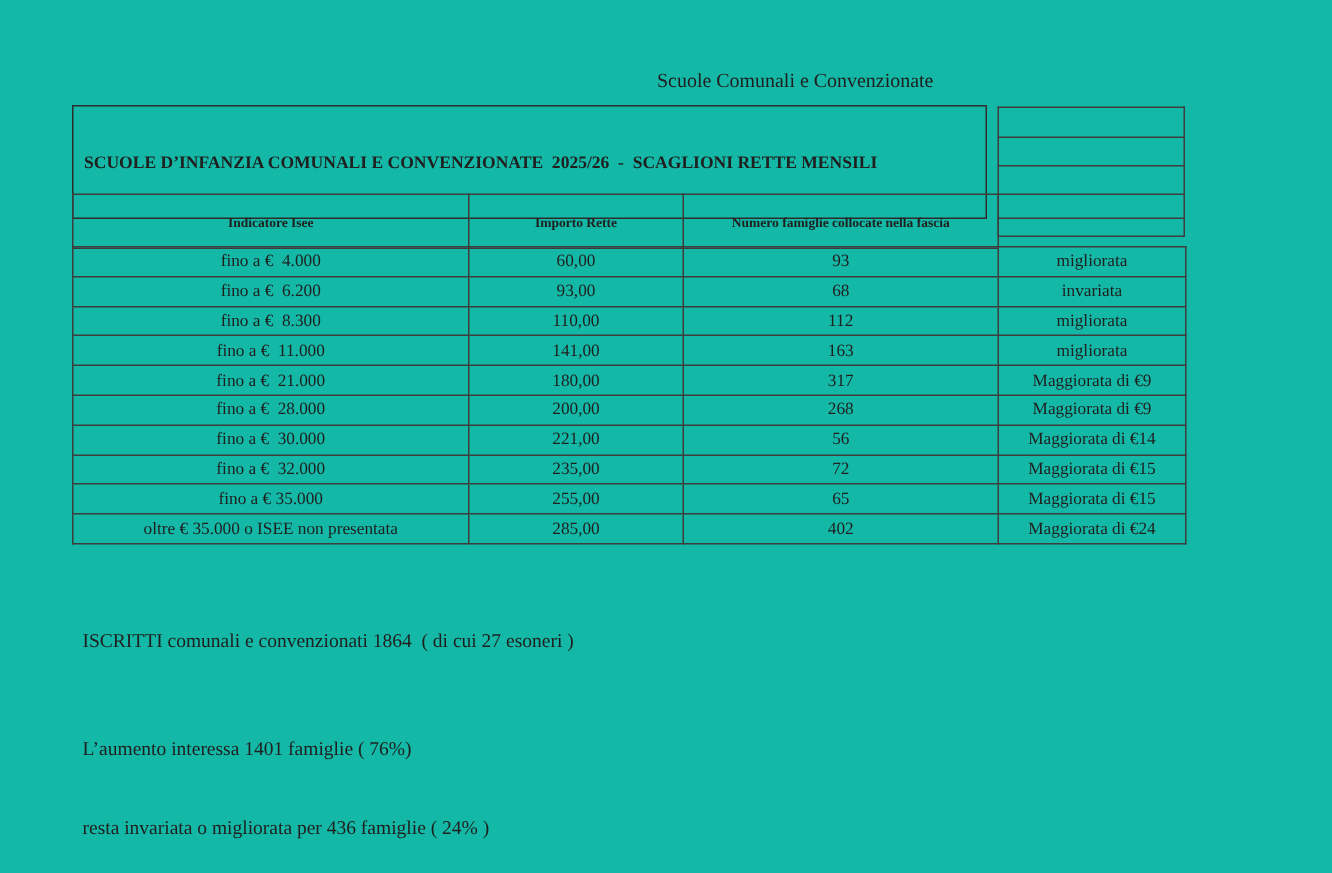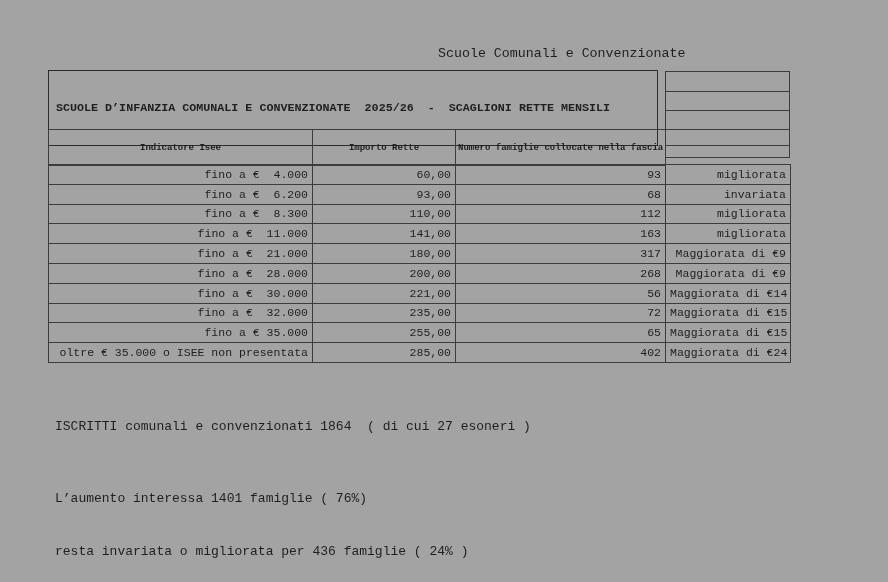--- a/index.html
+++ b/index.html
@@ -1,22 +1,22 @@
 <!DOCTYPE html>
 <html><head>
 <meta charset="utf-8">
 <style>
   * { margin: 0; padding: 0; box-sizing: border-box; }
   html, body { background: #ffffff; }
   .page {
     position: relative;
     width: 888px;
     height: 582px;
-    background: #a3a3a3;
-    font-family: Liberation Mono, monospace;
+    background: #14b8a6;
+    font-family: Liberation Serif, serif;
     color: #1f1f1f;
     overflow: hidden;
   }
   .page-title {
     position: absolute;
     left: 438px;
     top: 46px;
     font-size: 13.3px;
     white-space: pre;
   }
@@ -50,22 +50,22 @@
     position: absolute; left: 0; top: 94px;
     width: 742px;
     border-collapse: collapse; table-layout: fixed;
   }
   .data-tbl td {
     border: 1px solid #3d3d3d;
     height: 19.8px; padding: 0 4px;
     font-size: 11.5px; vertical-align: middle;
     overflow: hidden;
   }
-  .c-isee { text-align: right; white-space: pre; margin-top: 17px; }
-  .c-importo, .c-fam, .c-var { text-align: right; white-space: nowrap; }
+  .c-isee { text-align: center; white-space: pre; margin-top: 17px; }
+  .c-importo, .c-fam, .c-var { text-align: center; white-space: nowrap; }
   .note-1 {
     position: absolute; left: 55px; top: 419px;
     font-size: 13px; white-space: pre;
   }
   .note-block {
     position: absolute; left: 55px; top: 455px;
     font-size: 13px; line-height: 17.5px; white-space: pre;
   }
 </style>
 </head>

